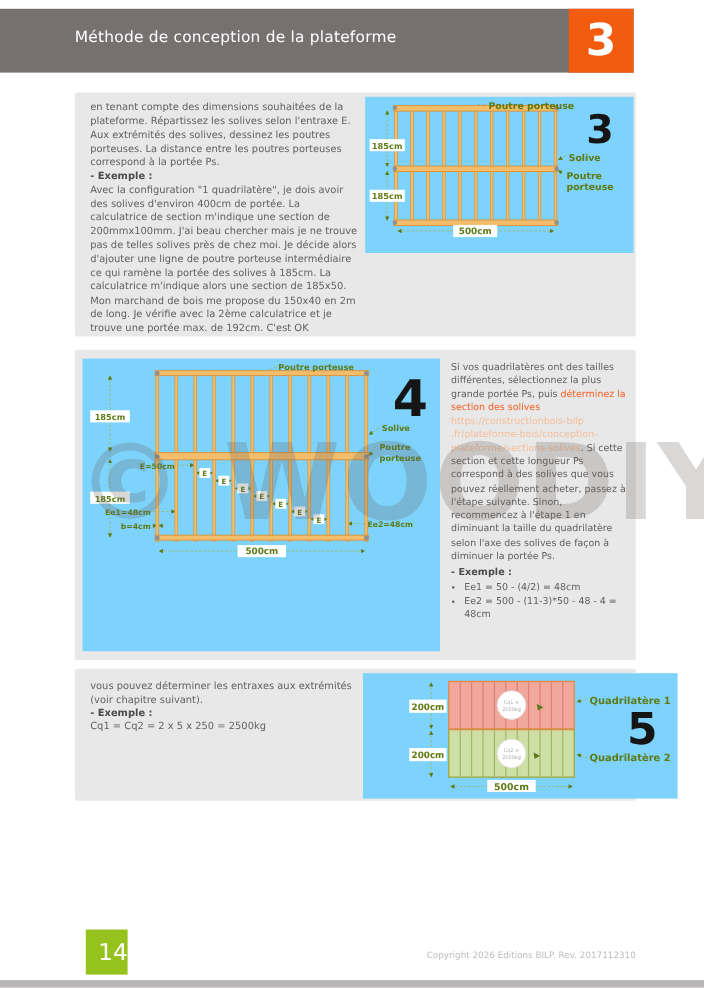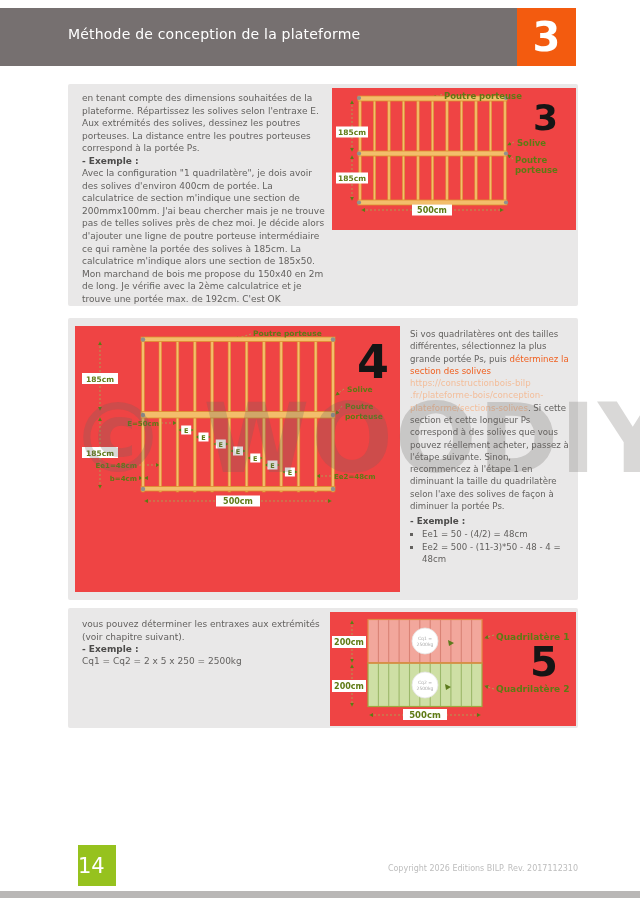--- a/index.html
+++ b/index.html
@@ -10,24 +10,24 @@
   
   .header-bar{position:absolute;left:0;top:8px;width:576px;height:58px;background:#767070;}
   .header-title{position:absolute;left:68px;top:26px;font-size:14px;font-weight:normal;color:#ffffff;letter-spacing:.2px;}
   .chapter-badge{position:absolute;left:517px;top:8px;width:59px;height:58px;background:#F35B0F;
     display:flex;align-items:center;justify-content:center;color:#fff;font-size:40px;font-weight:bold;}
   
   .section{position:absolute;background:#E9E8E8;border-radius:2px;overflow:hidden;}
   .sec1{left:68px;top:84px;width:510px;height:222px;}
   .sec2{left:68px;top:318px;width:510px;height:282px;}
   .sec3{left:68px;top:608px;width:510px;height:120px;}
-  .panel{position:absolute;background:#ef4444;}
+  .panel{position:absolute;background:#7dd3fc;}
   .p1{left:332px;top:88px;width:244px;height:142px;}
   .p2{left:75px;top:326px;width:325px;height:266px;}
-  .p3{left:330px;top:612px;width:246px;height:114px;}
+  .p3{left:330px;top:612px;width:246px;height:114px;padding-left:40px;}
   .textcol{position:absolute;color:#63615f;}
   .tc1{left:82px;top:92px;width:244px;}
   .tc2{left:410px;top:328px;width:162px;}
   .tc3{left:82px;top:618px;width:244px;}
   .sec-title{font-size:11px;font-weight:bold;color:#454443;margin:0 0 6px 0;line-height:1.3;}
   .right-title{text-align:right;}
   .body-text{font-size:9px;line-height:1.4;margin:0;}
   .tc2 .body-text{font-size:8.6px;line-height:1.43;}
   .example-label{font-size:9px;font-weight:bold;color:#4c4b4a;margin:1px 0;}
   .tc2 .example-label{font-size:8.8px;margin:4px 0 2px 0;}
@@ -36,21 +36,21 @@
   ul.bullets{margin:2px 0 0 2px;padding:0 0 0 10px;list-style-type:square;font-size:8.6px;line-height:1.43;color:#63615f;}
   
   svg text{font-family:"DejaVu Sans","Liberation Sans",sans-serif;}
   .dimtxt{fill:#5E7A14;font-weight:bold;}
   .bignum{fill:#151515;font-weight:bold;}
   
   .watermark{position:absolute;left:70px;top:383px;font-size:96px;font-weight:bold;
     letter-spacing:2px;color:rgba(104,99,96,0.25);z-index:9;pointer-events:none;white-space:nowrap;}
   
   .page-num{position:absolute;left:78px;top:845px;width:38px;height:41px;background:#96C21E;
-    display:flex;align-items:center;justify-content:flex-start;color:#ffffff;font-size:21px;}
+    display:flex;align-items:center;justify-content:flex-end;color:#ffffff;font-size:21px;}
   .copyright{position:absolute;right:62px;top:864px;font-size:8px;color:#BDBDBD;}
   .bottom-edge{position:absolute;left:0;bottom:0;width:640px;height:7px;background:#b9b7b6;}
 </style>
 </head>
 <body>
 
 <div class="header-bar"></div>
 <div class="header-title">Méthode de conception de la plateforme</div>
 <div class="chapter-badge">
     <span>3</span>

